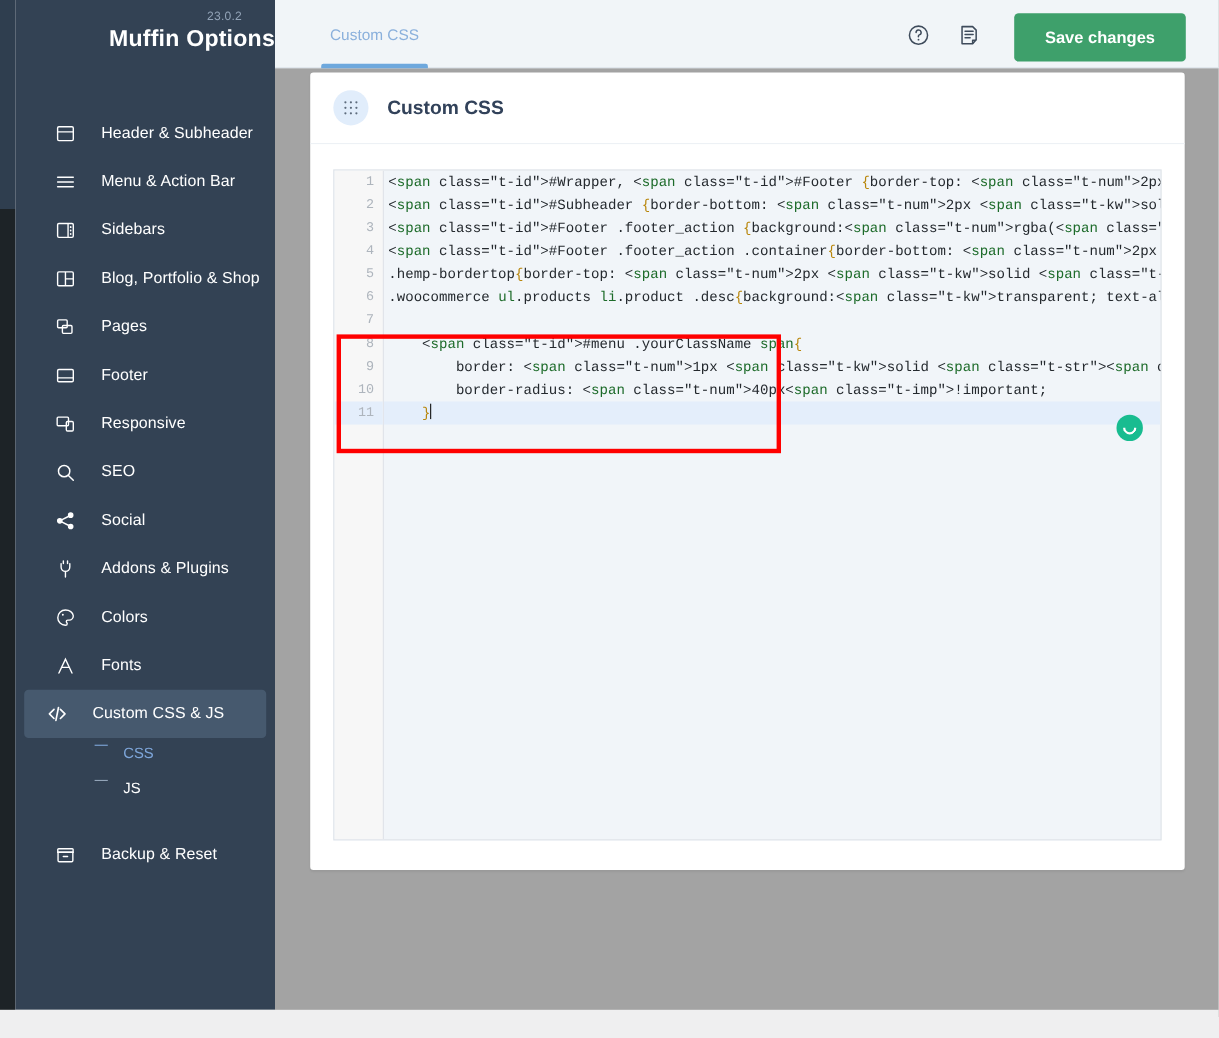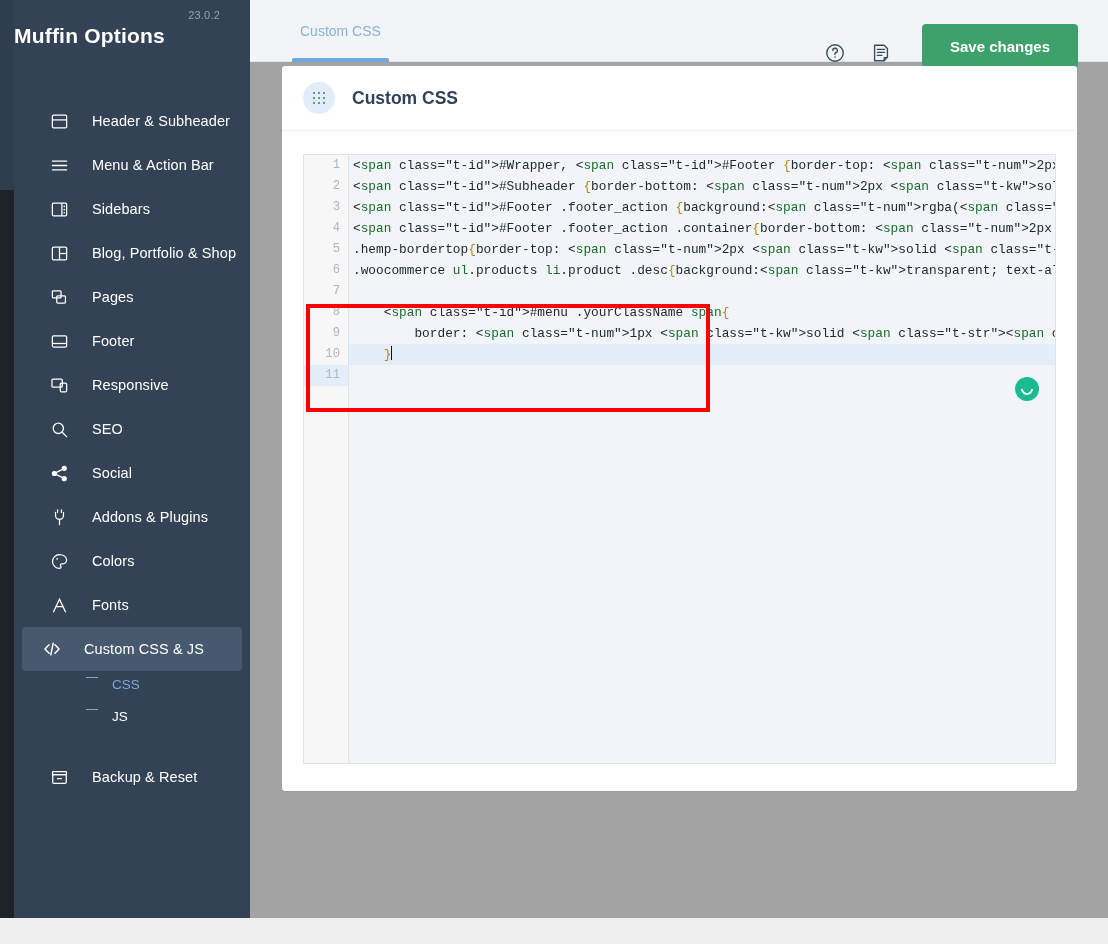--- a/index.html
+++ b/index.html
@@ -22,21 +22,21 @@
   }
 
   
   .sidebar {
     position: absolute; left: 14px; top: 0; width: 236px; height: 918px;
     background: #334254;
     color: #fff;
   }
   .brand {
     position: relative; height: 72px;
-    display: flex; align-items: center; justify-content: flex-start;
+    display: flex; align-items: center; justify-content: flex-end;
   }
   .brand-title {
     font-size: 21px; font-weight: bold; color: #ffffff;
     letter-spacing: .2px;
   }
   .brand-version {
     position: absolute; right: 30px; top: 9px;
     font-size: 11px; color: #93a4b8; letter-spacing: .2px;
   }
 
@@ -86,21 +86,21 @@
   .tab {
     position: relative; height: 62px; display: flex; align-items: center;
     font-size: 14px; color: #8ab0dc; cursor: pointer; padding: 0 8px;
   }
   .tab.active::after {
     content: ""; position: absolute; left: 0; right: 0; bottom: 0;
     height: 4px; background: #6ea8dd; border-radius: 2px 2px 0 0;
   }
   .topbar-right {
     position: absolute; right: 30px; top: 0; height: 68px;
-    display: flex; align-items: flex-end; gap: 20px;
+    display: flex; align-items: center; gap: 20px;
   }
   .icon-btn {
     width: 26px; height: 26px; display: flex; align-items: center; justify-content: center;
     cursor: pointer; color: #3e4b5b;
   }
   .save-btn {
     height: 44px; padding: 0 28px; border: none; border-radius: 4px;
     background: #3ea06b; color: #ffffff; font-size: 15px; font-weight: bold;
     font-family: "Liberation Sans", sans-serif; cursor: pointer;
     margin-left: 8px;
@@ -436,20 +436,21 @@
         <div class="code-area" id="codeArea">
             <div class="cl">&lt;<span class="t-tag">span</span> class="t-id"&gt;#Wrapper, &lt;<span class="t-tag">span</span> class="t-id"&gt;#Footer <span class="t-brace">{</span>border-top: &lt;<span class="t-tag">span</span> class="t-num"&gt;2px &lt; class="t-kw"&gt;solid &lt; class="t-str"&gt;#74350a;</div>
             <div class="cl">&lt;<span class="t-tag">span</span> class="t-id"&gt;#Subheader <span class="t-brace">{</span>border-bottom: &lt;<span class="t-tag">span</span> class="t-num"&gt;2px &lt;<span class="t-tag">span</span> class="t-kw"&gt;solid &lt; class="t-str"&gt;#74350a;</div>
             <div class="cl">&lt;<span class="t-tag">span</span> class="t-id"&gt;#Footer .footer_action <span class="t-brace">{</span>background:&lt;<span class="t-tag">span</span> class="t-num"&gt;rgba(&lt;<span class="t-tag">span</span> class="t-num"&gt;0,&lt; class="t-num"&gt;0,&lt; class="t-num"&gt;0,&lt; class="t-num"&gt;0);</div>
             <div class="cl">&lt;<span class="t-tag">span</span> class="t-id"&gt;#Footer .footer_action .container<span class="t-brace">{</span>border-bottom: &lt;<span class="t-tag">span</span> class="t-num"&gt;2px &lt; class="t-kw"&gt;solid &lt; class="t-str"&gt;#74350a;</div>
             <div class="cl">.hemp-bordertop<span class="t-brace">{</span>border-top: &lt;<span class="t-tag">span</span> class="t-num"&gt;2px &lt;<span class="t-tag">span</span> class="t-kw"&gt;solid &lt;<span class="t-tag">span</span> class="t-str"&gt;#74350a;</div>
             <div class="cl">.woocommerce <span class="t-tag">ul</span>.products <span class="t-tag">li</span>.product .desc<span class="t-brace">{</span>background:&lt;<span class="t-tag">span</span> class="t-kw"&gt;transparent; text-align: &lt; class="t-kw"&gt;center;</div>
             <div class="cl"></div>
             <div class="cl">    &lt;<span class="t-tag">span</span> class="t-id"&gt;#menu .yourClassName <span class="t-tag">span</span><span class="t-brace">{</span></div>
             <div class="cl">        border: &lt;<span class="t-tag">span</span> class="t-num"&gt;1px &lt;<span class="t-tag">span</span> class="t-kw"&gt;solid &lt;<span class="t-tag">span</span> class="t-str"&gt;&lt;<span class="t-tag">span</span> class="t-id"&gt;#fff&lt; class="t-imp"&gt;!important;</div>
+            <div class="cl">        border-radius: &lt;<span class="t-tag">span</span> class="t-num"&gt;40px&lt;<span class="t-tag">span</span> class="t-imp"&gt;!important;</div>
             <div class="cl active-line">    <span class="t-brace">}</span><span class="cursor"></span></div>
           </div>
         <div class="redbox"></div>
         <div class="spinner-badge">
           <span class="arc"></span>
         </div>
       </div>
     </div>
   </div>
 

